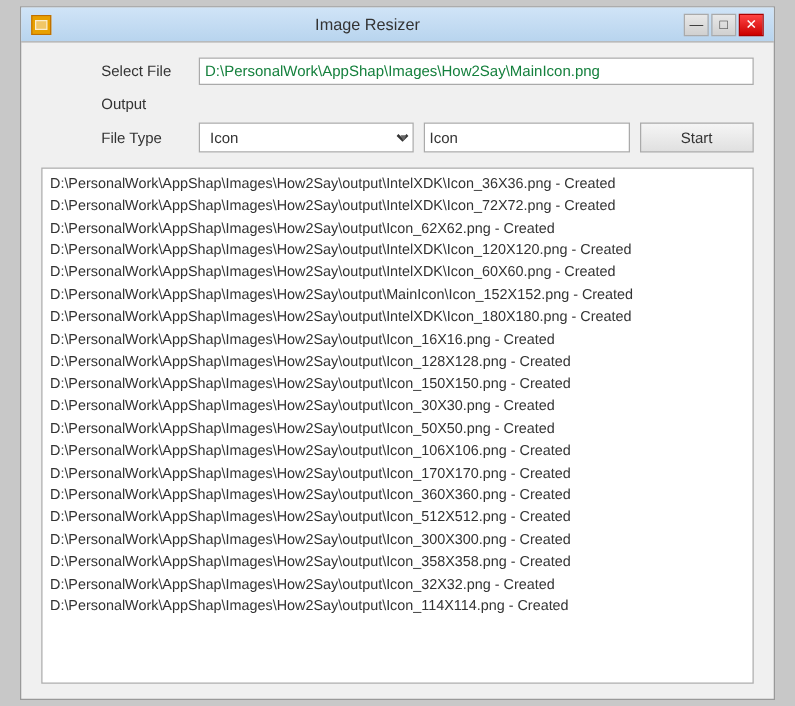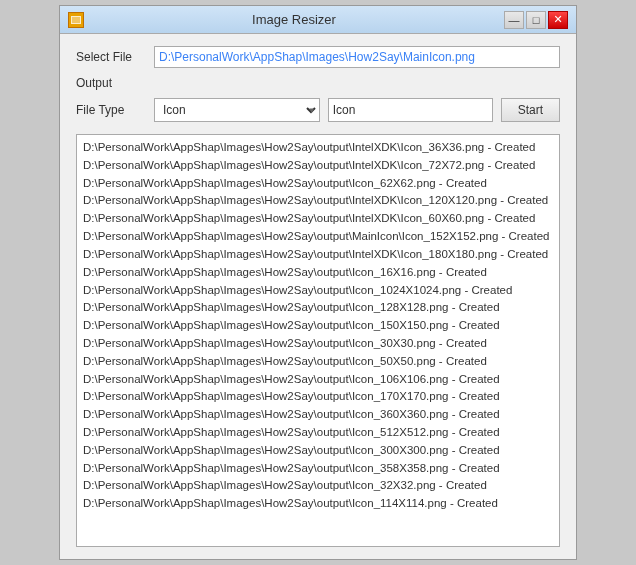--- a/index.html
+++ b/index.html
@@ -14,21 +14,21 @@
       background: #c8c8c8;
       display: flex;
       justify-content: center;
       align-items: center;
       width: 636px;
       height: 565px;
       overflow: hidden;
     }
 
     .window {
-      width: 518px;
+      width: 604px;
       height: 555px;
       background: #f0f0f0;
       border: 1px solid #999;
       display: flex;
       flex-direction: column;
     }
 
     .title-bar {
       background: linear-gradient(to bottom, #d0e4f7, #b8d4ee);
       height: 28px;
@@ -95,29 +95,30 @@
     .form-row {
       display: flex;
       align-items: center;
       gap: 8px;
     }
 
     .form-label {
       width: 70px;
       color: #333;
       flex-shrink: 0;
+      margin-left: 48px;
     }
 
     .form-input {
       flex: 1;
       height: 22px;
       border: 1px solid #aaa;
       background: white;
       padding: 2px 4px;
-      color: #3b82f6;
+      color: #15803d;
     }
 
     .file-type-row {
       display: flex;
       align-items: center;
       gap: 8px;
     }
 
     .select-wrapper {
       position: relative;
@@ -148,21 +149,21 @@
       flex: 1;
       height: 24px;
       border: 1px solid #aaa;
       background: white;
       padding: 2px 4px;
       color: #333;
     }
 
     .start-btn {
       height: 24px;
-      padding: 0 16px;
+      padding: 0 32px;
       border: 1px solid #aaa;
       background: linear-gradient(to bottom, #f5f5f5, #e0e0e0);
       color: #333;
       cursor: pointer;
       white-space: nowrap;
     }
 
     .output-area {
       flex: 1;
       border: 1px solid #aaa;
@@ -226,21 +227,20 @@
 
     <div class="output-area" id="output-container">
     <div class="output-line">D:\PersonalWork\AppShap\Images\How2Say\output\IntelXDK\Icon_36X36.png - Created</div>
         <div class="output-line">D:\PersonalWork\AppShap\Images\How2Say\output\IntelXDK\Icon_72X72.png - Created</div>
         <div class="output-line">D:\PersonalWork\AppShap\Images\How2Say\output\Icon_62X62.png - Created</div>
         <div class="output-line">D:\PersonalWork\AppShap\Images\How2Say\output\IntelXDK\Icon_120X120.png - Created</div>
         <div class="output-line">D:\PersonalWork\AppShap\Images\How2Say\output\IntelXDK\Icon_60X60.png - Created</div>
         <div class="output-line">D:\PersonalWork\AppShap\Images\How2Say\output\MainIcon\Icon_152X152.png - Created</div>
         <div class="output-line">D:\PersonalWork\AppShap\Images\How2Say\output\IntelXDK\Icon_180X180.png - Created</div>
         <div class="output-line">D:\PersonalWork\AppShap\Images\How2Say\output\Icon_16X16.png - Created</div>
-        <div class="output-line">D:\PersonalWork\AppShap\Images\How2Say\output\Icon_1024X1024.png - Created</div>
         <div class="output-line">D:\PersonalWork\AppShap\Images\How2Say\output\Icon_128X128.png - Created</div>
         <div class="output-line">D:\PersonalWork\AppShap\Images\How2Say\output\Icon_150X150.png - Created</div>
         <div class="output-line">D:\PersonalWork\AppShap\Images\How2Say\output\Icon_30X30.png - Created</div>
         <div class="output-line">D:\PersonalWork\AppShap\Images\How2Say\output\Icon_50X50.png - Created</div>
         <div class="output-line">D:\PersonalWork\AppShap\Images\How2Say\output\Icon_106X106.png - Created</div>
         <div class="output-line">D:\PersonalWork\AppShap\Images\How2Say\output\Icon_170X170.png - Created</div>
         <div class="output-line">D:\PersonalWork\AppShap\Images\How2Say\output\Icon_360X360.png - Created</div>
         <div class="output-line">D:\PersonalWork\AppShap\Images\How2Say\output\Icon_512X512.png - Created</div>
         <div class="output-line">D:\PersonalWork\AppShap\Images\How2Say\output\Icon_300X300.png - Created</div>
         <div class="output-line">D:\PersonalWork\AppShap\Images\How2Say\output\Icon_358X358.png - Created</div>

